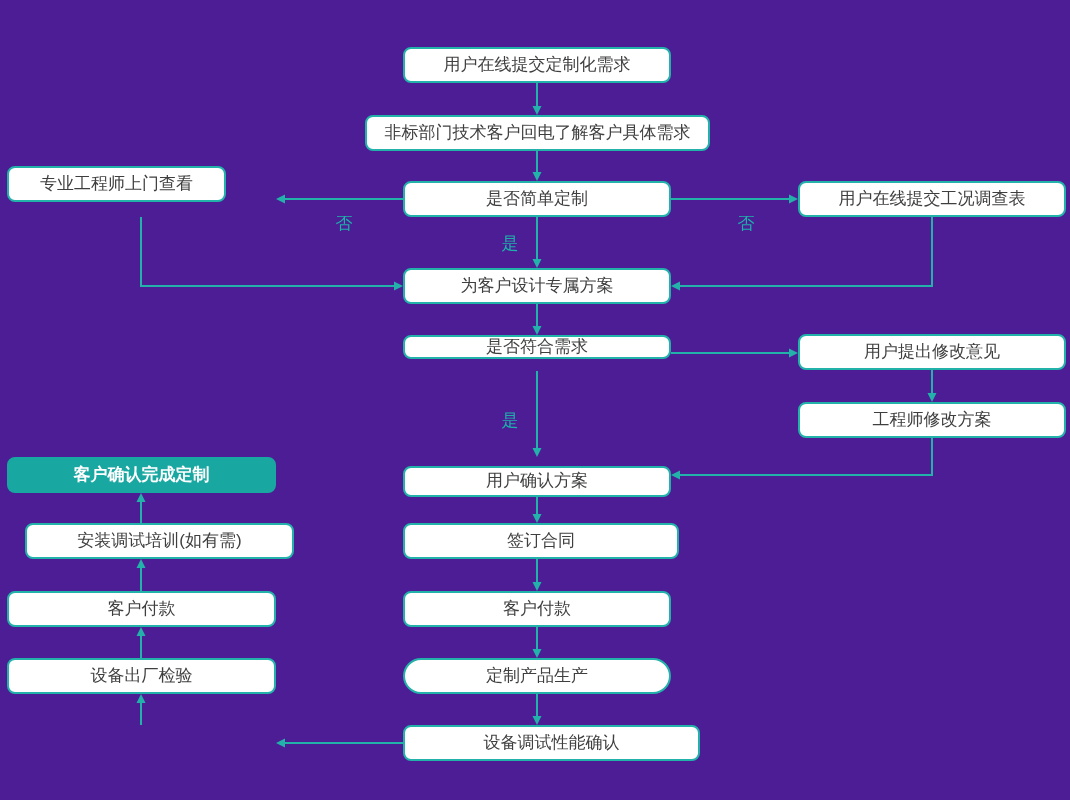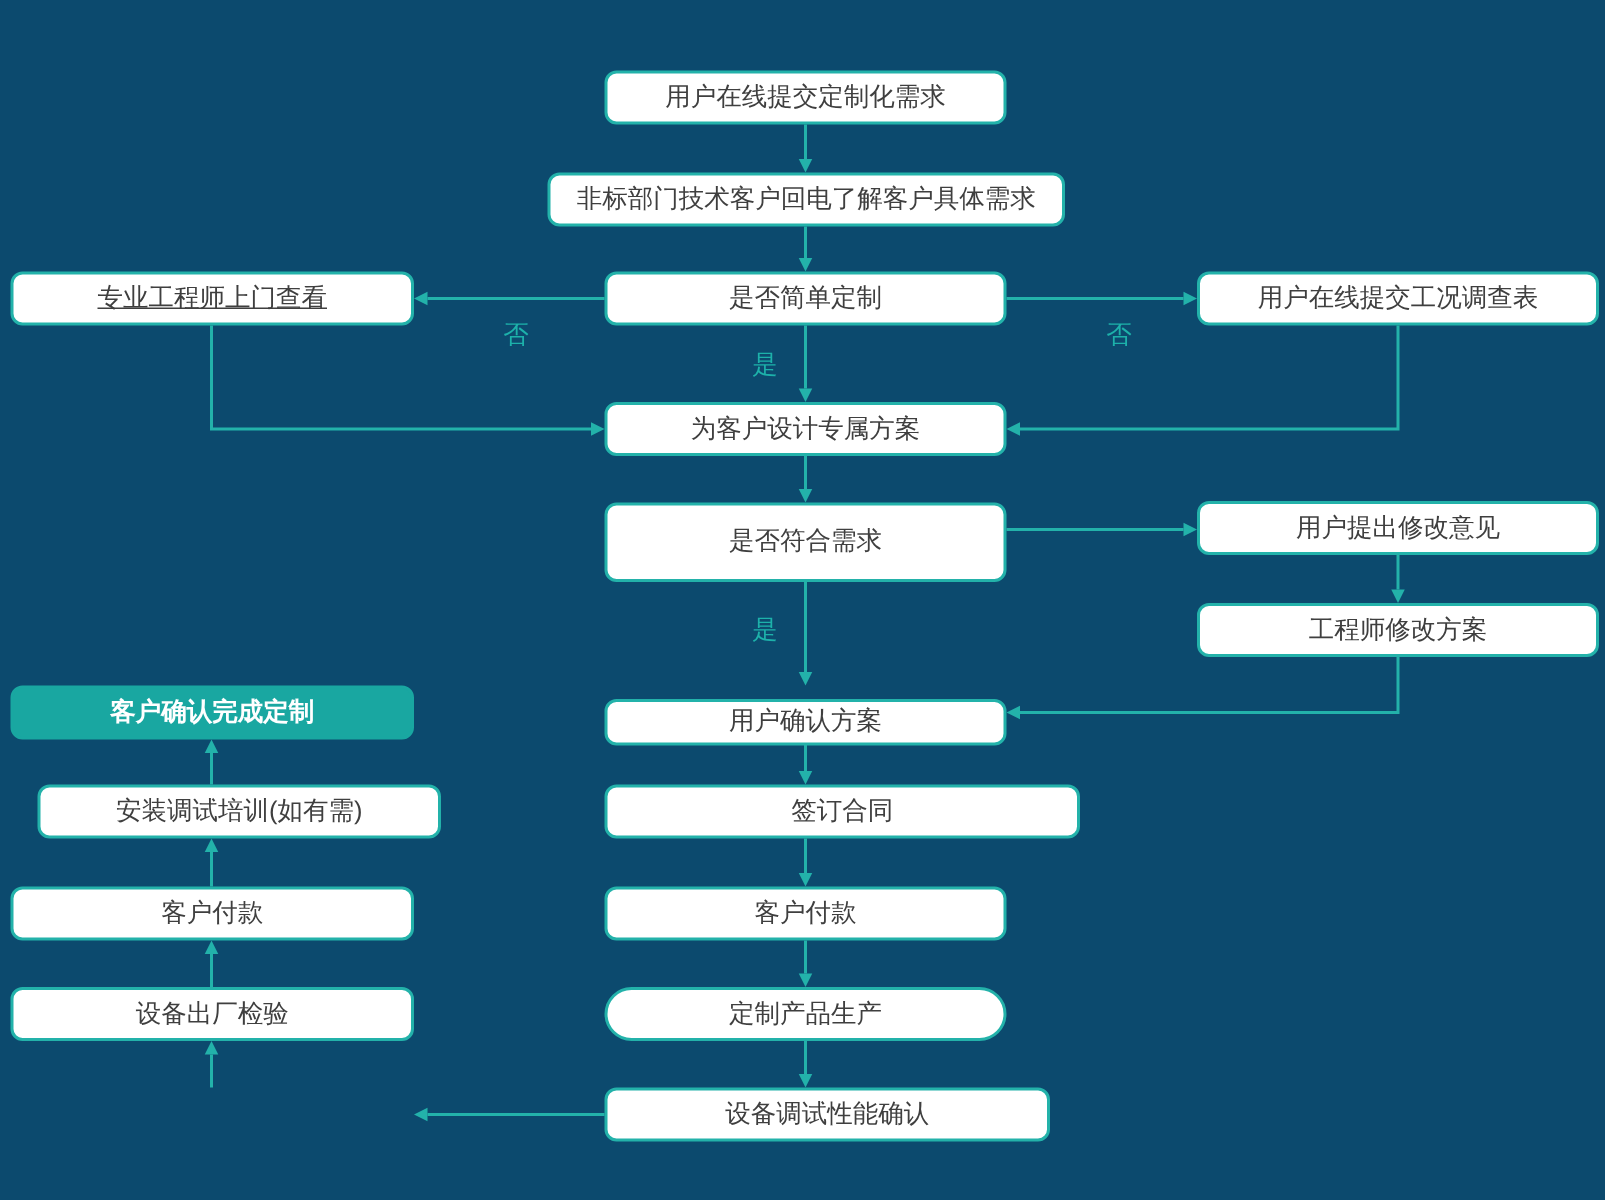--- a/index.html
+++ b/index.html
@@ -9,21 +9,21 @@
     --filled-text:#ffffff;
     --label-color:#1db1aa;
   }
   *{box-sizing:border-box;}
   html,body{margin:0;padding:0;background:#ffffff;}
   body{font-family:"Liberation Sans","DejaVu Sans",sans-serif;}
   .canvas{
     position:relative;
     width:1070px;
     height:800px;
-    background:#0c4a6e;
+    background:#4c1d95;
     overflow:hidden;
   }
   .edge-layer{
     position:absolute;
     left:0;top:0;
     width:1070px;height:800px;
   }
   .node{
     position:absolute;
     display:flex;
@@ -139,29 +139,29 @@
         <polygon points="141,559 145.5,568 136.5,568" fill="#23b2aa"></polygon>
       </g>
       <g>
         <polyline points="141,523 141,502" fill="none" stroke="#23b2aa" stroke-width="2"></polyline>
         <polygon points="141,493 145.5,502 136.5,502" fill="#23b2aa"></polygon>
       </g>
     </svg>
 <div class="node" style="left: 403px; top: 47px; width: 268px; height: 36px;">用户在线提交定制化需求</div>
     <div class="node" style="left: 365px; top: 115px; width: 345px; height: 36px;">非标部门技术客户回电了解客户具体需求</div>
     <div class="node" style="left: 403px; top: 181px; width: 268px; height: 36px;">是否简单定制</div>
-    <div class="node" style="left: 7px; top: 181px; width: 269px; height: 36px; text-decoration: underline;">专业工程师上门查看</div>
+    <div class="node" style="left: 7px; top: 166px; width: 219px; height: 36px;">专业工程师上门查看</div>
     <div class="node" style="left: 798px; top: 181px; width: 268px; height: 36px;">用户在线提交工况调查表</div>
     <div class="node" style="left: 403px; top: 268px; width: 268px; height: 36px; text-align: right;">为客户设计专属方案</div>
-    <div class="node" style="left: 403px; top: 335px; width: 268px; height: 53px;">是否符合需求</div>
+    <div class="node" style="left: 403px; top: 335px; width: 268px; height: 24px;">是否符合需求</div>
     <div class="node" style="left: 798px; top: 334px; width: 268px; height: 36px;">用户提出修改意见</div>
     <div class="node" style="left: 798px; top: 402px; width: 268px; height: 36px;">工程师修改方案</div>
     <div class="node" style="left: 403px; top: 466px; width: 268px; height: 31px;">用户确认方案</div>
     <div class="node filled" style="left: 7px; top: 457px; width: 269px; height: 36px;">客户确认完成定制</div>
-    <div class="node" style="left: 403px; top: 523px; width: 317px; height: 36px;">签订合同</div>
+    <div class="node" style="left: 403px; top: 523px; width: 276px; height: 36px;">签订合同</div>
     <div class="node" style="left: 25px; top: 523px; width: 269px; height: 36px;">安装调试培训(如有需)</div>
     <div class="node" style="left: 403px; top: 591px; width: 268px; height: 36px;">客户付款</div>
     <div class="node" style="left: 7px; top: 591px; width: 269px; height: 36px;">客户付款</div>
     <div class="node" style="left: 403px; top: 658px; width: 268px; height: 36px; border-radius: 18px;">定制产品生产</div>
     <div class="node" style="left: 7px; top: 658px; width: 269px; height: 36px;">设备出厂检验</div>
     <div class="node" style="left: 403px; top: 725px; width: 297px; height: 36px;">设备调试性能确认</div>
     <span class="edge-label" style="left: 344px; top: 223px;">否</span>
     <span class="edge-label" style="left: 746px; top: 223px;">否</span>
     <span class="edge-label" style="left: 510px; top: 243px;">是</span>
     <span class="edge-label" style="left: 510px; top: 420px;">是</span>

